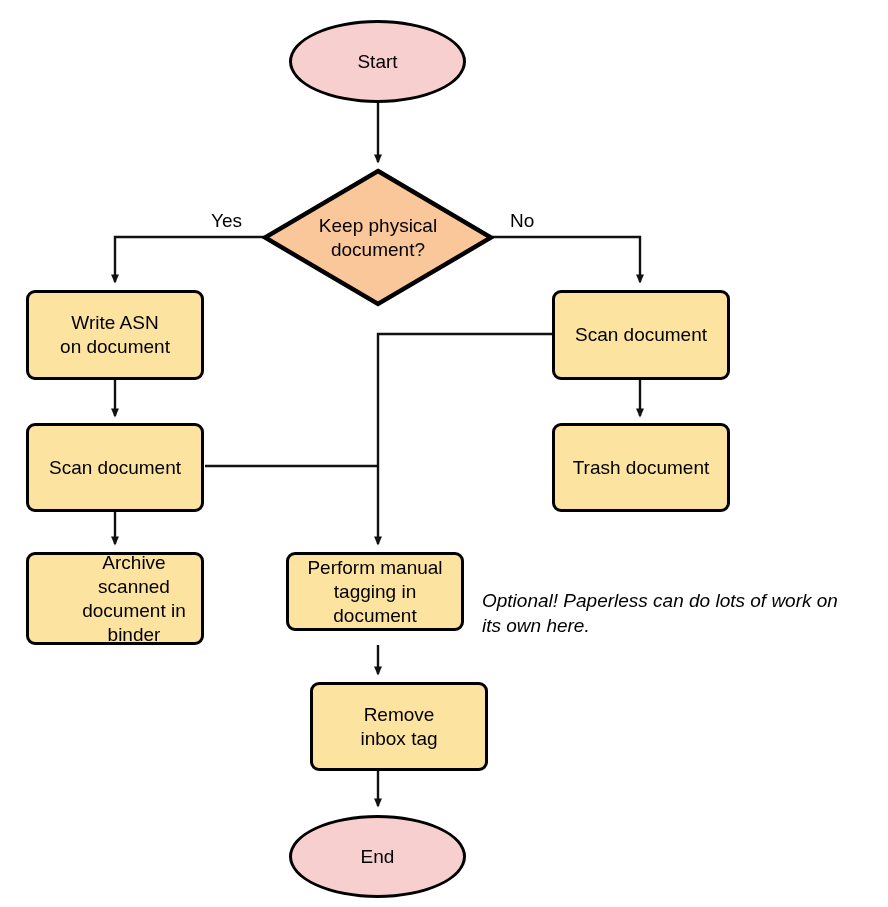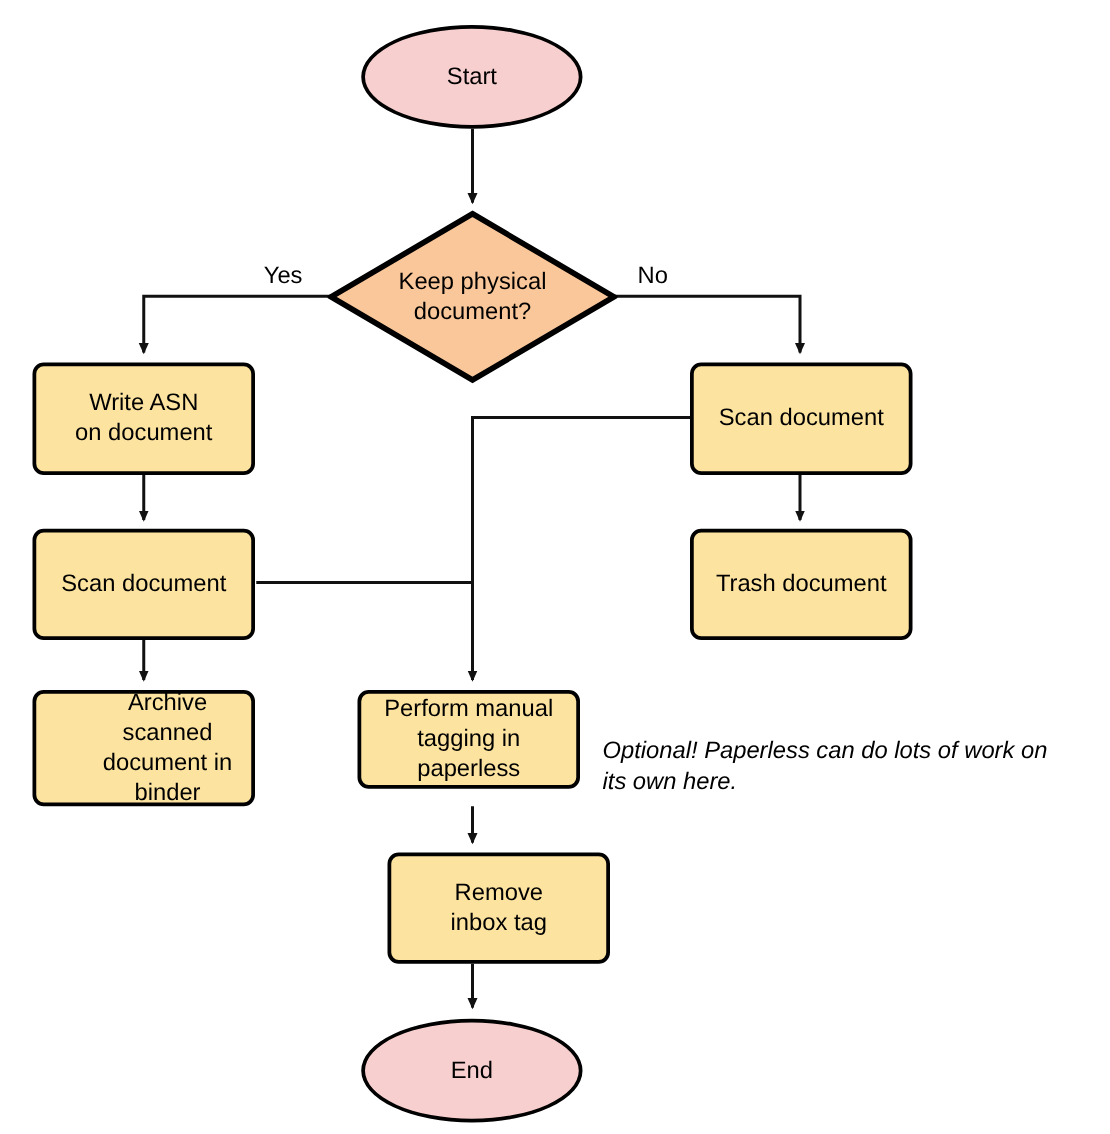--- a/index.html
+++ b/index.html
@@ -88,21 +88,21 @@
     <span>Scan document</span>
   </div>
 
   <div class="node proc" style="left:552px; top:423px; width:178px; height:89px;">
     <span>Trash document</span>
   </div>
 
   <div class="node proc" style="left:286px; top:552px; width:178px; height:79px; flex-direction:column;">
     <span>Perform manual</span>
     <span>tagging in</span>
-    <span>paperless</span>
+    <span>document</span>
   </div>
 
   <div class="node proc" style="left:289px; top:682px; width:178px; height:89px; flex-direction:column;margin-left:21px;">
     <span>Remove</span>
     <span>inbox tag</span>
   </div>
 
   <div class="node term" style="left:289px; top:815px; width:177px; height:83px;">
     <span>End</span>
   </div>

